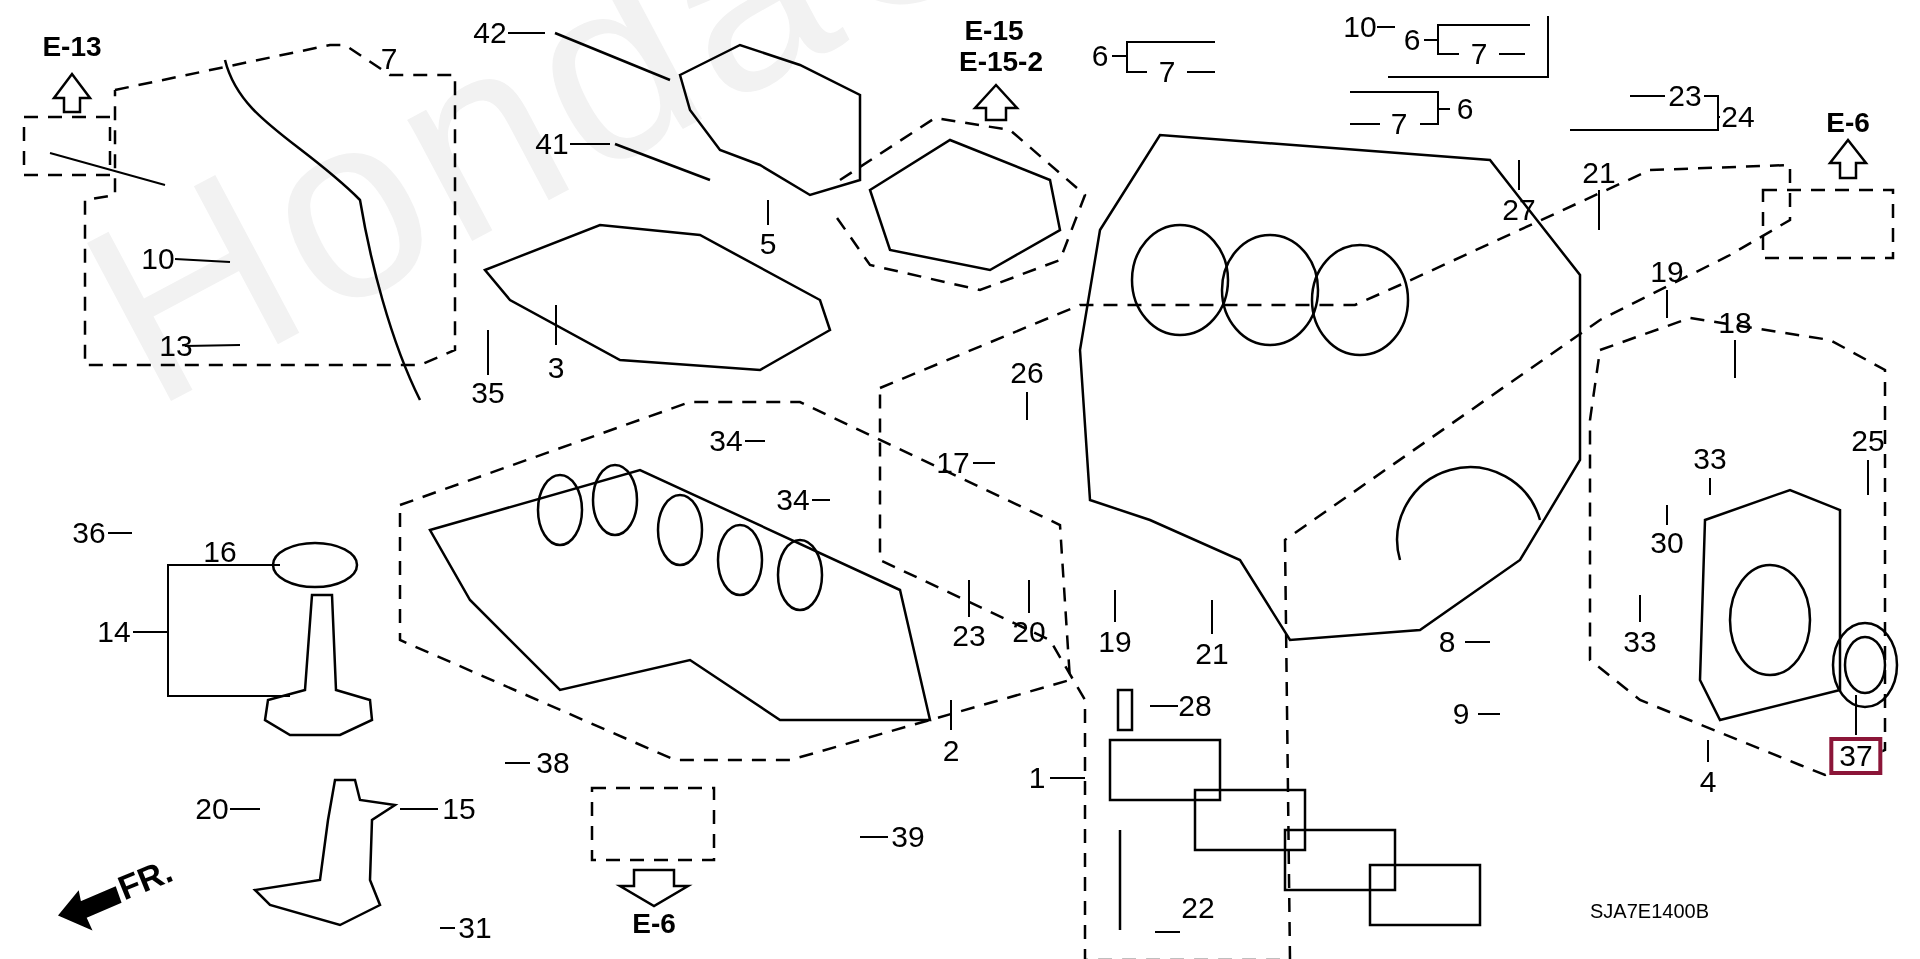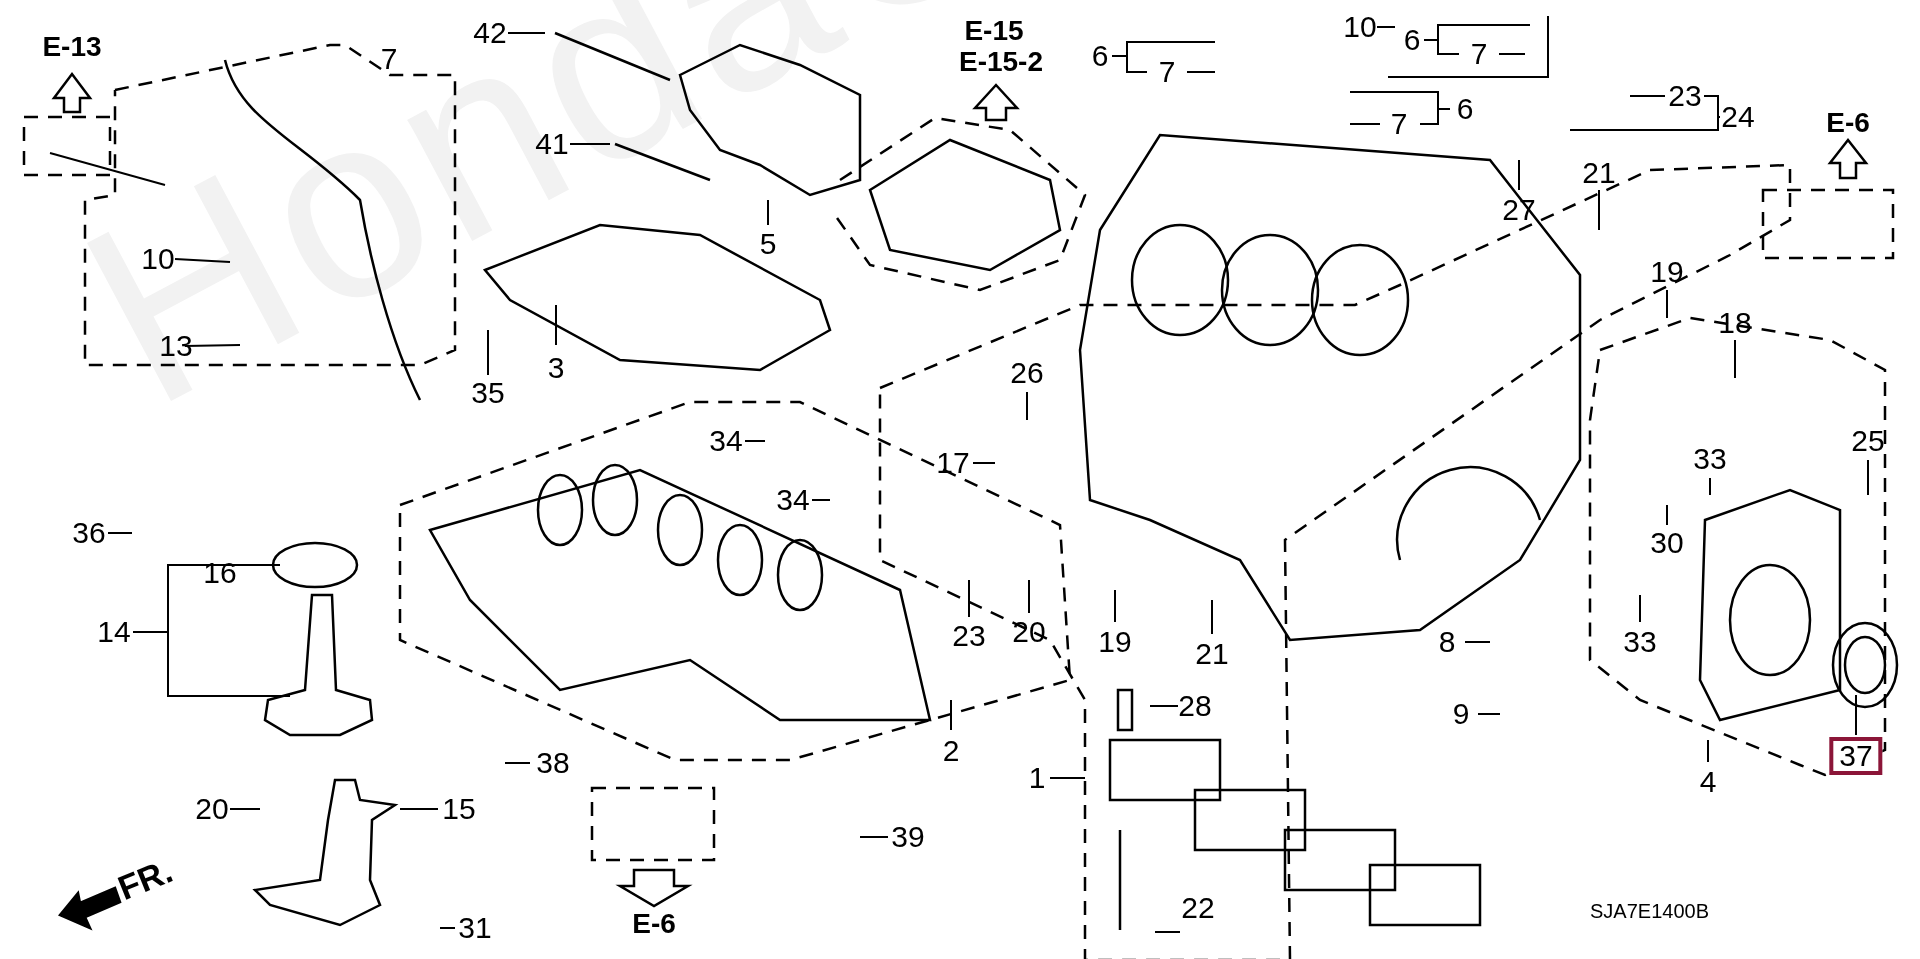--- a/index.html
+++ b/index.html
@@ -167,21 +167,21 @@
   <div class="lbl" style="left:1479px;top:54px">7</div>
   <div class="lbl" style="left:1399px;top:124px">7</div>
   <div class="lbl" style="left:1447px;top:642px">8</div>
   <div class="lbl" style="left:1461px;top:714px">9</div>
   <div class="lbl" style="left:1360px;top:27px">10</div>
   <div class="lbl" style="left:389px;top:59px">7</div>
   <div class="lbl" style="left:158px;top:259px">10</div>
   <div class="lbl" style="left:176px;top:346px">13</div>
   <div class="lbl" style="left:114px;top:632px">14</div>
   <div class="lbl" style="left:459px;top:809px">15</div>
-  <div class="lbl" style="left:220px;top:573px">16</div>
+  <div class="lbl" style="left:220px;top:552px">16</div>
   <div class="lbl" style="left:953px;top:463px">17</div>
   <div class="lbl" style="left:1735px;top:323px">18</div>
   <div class="lbl" style="left:1667px;top:272px">19</div>
   <div class="lbl" style="left:1115px;top:642px">19</div>
   <div class="lbl" style="left:1029px;top:632px">20</div>
   <div class="lbl" style="left:1599px;top:173px">21</div>
   <div class="lbl" style="left:1212px;top:654px">21</div>
   <div class="lbl" style="left:1198px;top:908px">22</div>
   <div class="lbl" style="left:1685px;top:96px">23</div>
   <div class="lbl" style="left:1738px;top:117px">24</div>

